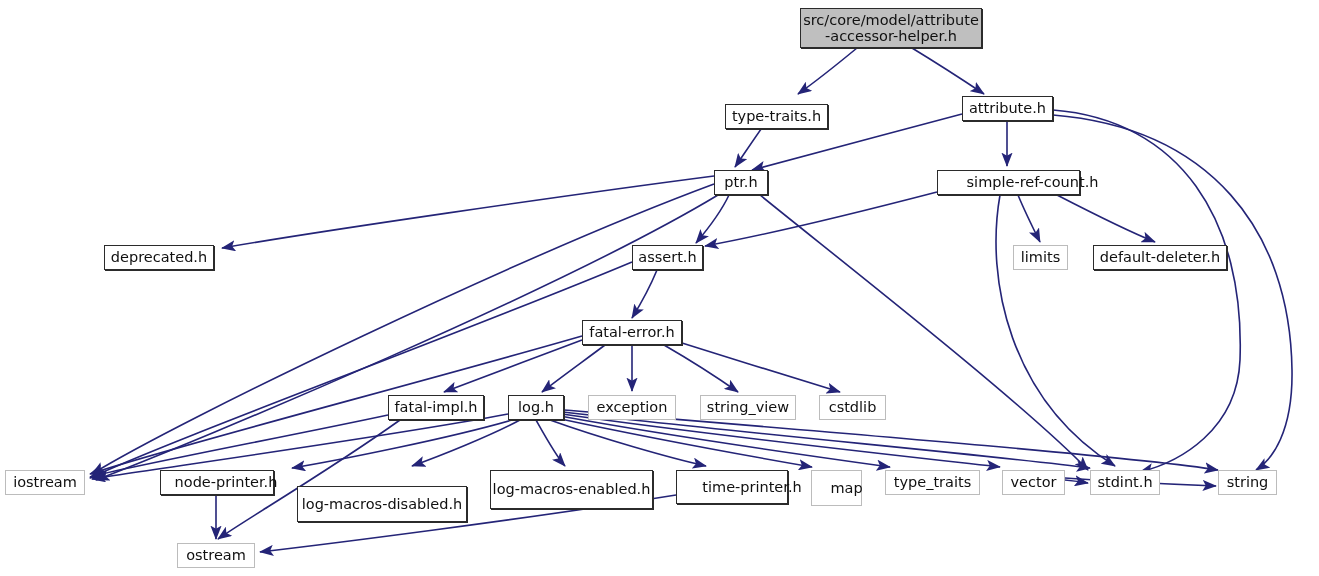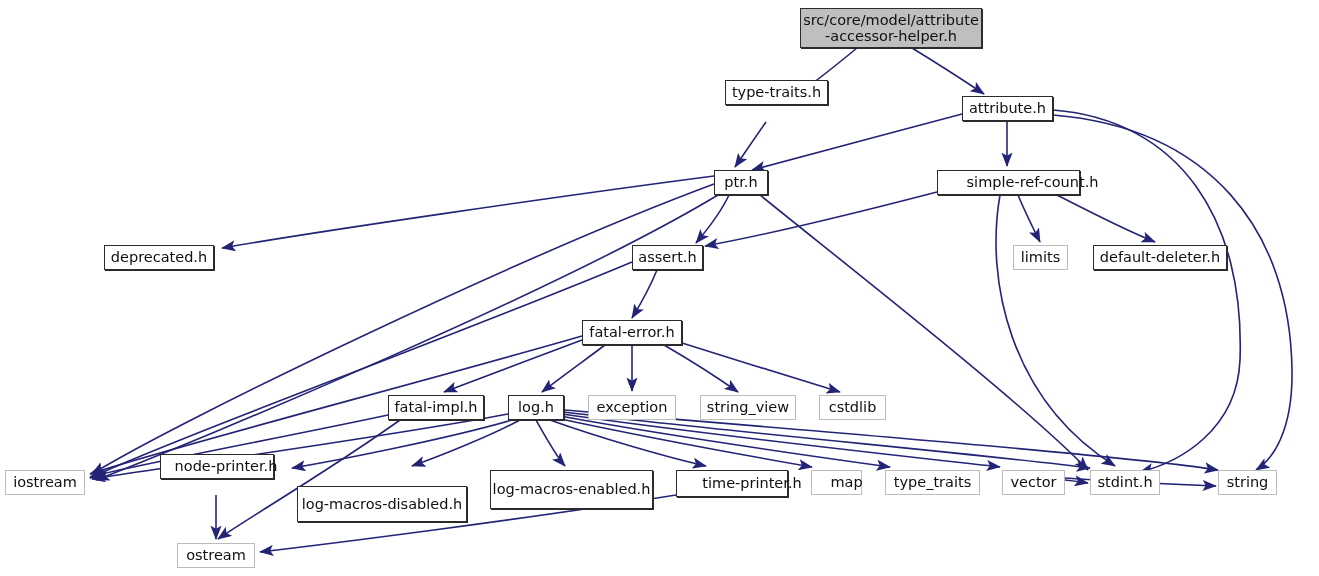--- a/index.html
+++ b/index.html
@@ -105,39 +105,39 @@
         <path class="edge-path" d="M 564,410 C 780,428 1130,456 1218,470" marker-end="url(#arrowhead)"></path>
         <path class="edge-path" d="M 216,495 L 216,539" marker-end="url(#arrowhead)"></path>
         <path class="edge-path" d="M 676,495 C 520,520 320,545 260,552" marker-end="url(#arrowhead)"></path>
         <path class="edge-path" d="M 1065,480 C 1075,481 1082,482 1088,483" marker-end="url(#arrowhead)"></path>
         <path class="edge-path" d="M 1050,477 C 1120,482 1190,485 1216,486" marker-end="url(#arrowhead)"></path>
       </g>
   </svg>
   <div id="nodes-group">
       <div class="node-box root" style="left: 800px; top: 8px; width: 182px; height: 40px;">src/core/model/attribute
 -accessor-helper.h</div>
-      <div class="node-box local" style="left: 725px; top: 80px; width: 103px; height: 25px;">type-traits.h</div>
+      <div class="node-box local" style="left: 725px; top: 104px; width: 103px; height: 25px;">type-traits.h</div>
       <div class="node-box local" style="left: 962px; top: 96px; width: 91px; height: 25px;">attribute.h</div>
       <div class="node-box local" style="left: 714px; top: 170px; width: 54px; height: 25px;">ptr.h</div>
       <div class="node-box local" style="left: 937px; top: 170px; width: 143px; height: 25px; padding-left: 48px;">simple-ref-count.h</div>
       <div class="node-box local" style="left: 104px; top: 245px; width: 110px; height: 25px;">deprecated.h</div>
       <div class="node-box local" style="left: 632px; top: 245px; width: 71px; height: 25px;">assert.h</div>
       <div class="node-box system" style="left: 1013px; top: 245px; width: 55px; height: 25px;">limits</div>
       <div class="node-box local" style="left: 1093px; top: 245px; width: 134px; height: 25px;">default-deleter.h</div>
       <div class="node-box local" style="left: 582px; top: 320px; width: 100px; height: 25px;">fatal-error.h</div>
       <div class="node-box local" style="left: 388px; top: 395px; width: 96px; height: 25px;">fatal-impl.h</div>
       <div class="node-box local" style="left: 508px; top: 395px; width: 56px; height: 25px;">log.h</div>
       <div class="node-box system" style="left: 588px; top: 395px; width: 88px; height: 25px;">exception</div>
       <div class="node-box system" style="left: 700px; top: 395px; width: 96px; height: 25px;">string_view</div>
       <div class="node-box system" style="left: 819px; top: 395px; width: 67px; height: 25px;">cstdlib</div>
       <div class="node-box system" style="left: 5px; top: 470px; width: 80px; height: 25px;">iostream</div>
-      <div class="node-box local" style="left: 160px; top: 454px; width: 114px; height: 25px; padding-left: 18px;">node-printer.h</div>
+      <div class="node-box local" style="left: 160px; top: 470px; width: 114px; height: 25px; padding-left: 18px;">node-printer.h</div>
       <div class="node-box local" style="left: 297px; top: 470px; width: 170px; height: 36px; margin-top: 16px;">log-macros-disabled.h</div>
       <div class="node-box local" style="left: 490px; top: 470px; width: 163px; height: 39px;">log-macros-enabled.h</div>
-      <div class="node-box local" style="left: 676px; top: 470px; width: 112px; height: 27px; padding-left: 40px;">time-printer.h</div>
-      <div class="node-box system" style="left: 811px; top: 470px; width: 51px; height: 25px; padding-left: 20px;">map</div>
+      <div class="node-box local" style="left: 676px; top: 470px; width: 112px; height: 34px; padding-left: 40px;">time-printer.h</div>
+      <div class="node-box system" style="left: 811px; top: 470px; width: 51px; height: 36px; padding-left: 20px;">map</div>
       <div class="node-box system" style="left: 885px; top: 470px; width: 95px; height: 25px;">type_traits</div>
       <div class="node-box system" style="left: 1002px; top: 470px; width: 63px; height: 25px;">vector</div>
       <div class="node-box system" style="left: 1090px; top: 470px; width: 70px; height: 25px;">stdint.h</div>
       <div class="node-box system" style="left: 1218px; top: 470px; width: 59px; height: 25px;">string</div>
       <div class="node-box system" style="left: 177px; top: 543px; width: 78px; height: 25px;">ostream</div>
     </div>
 </div>
 
 </body></html>

